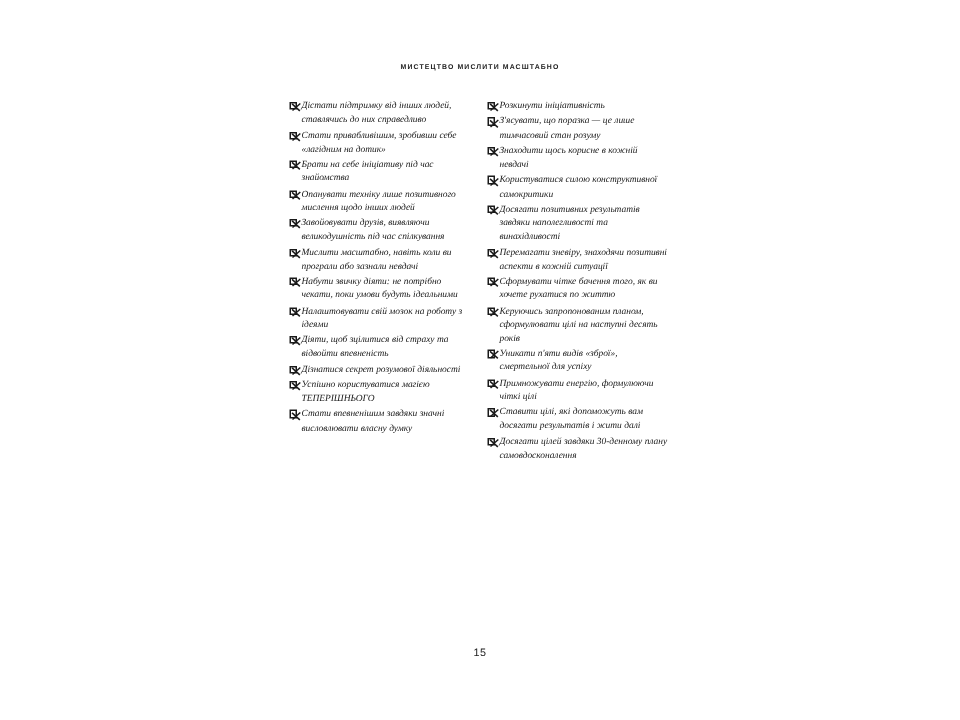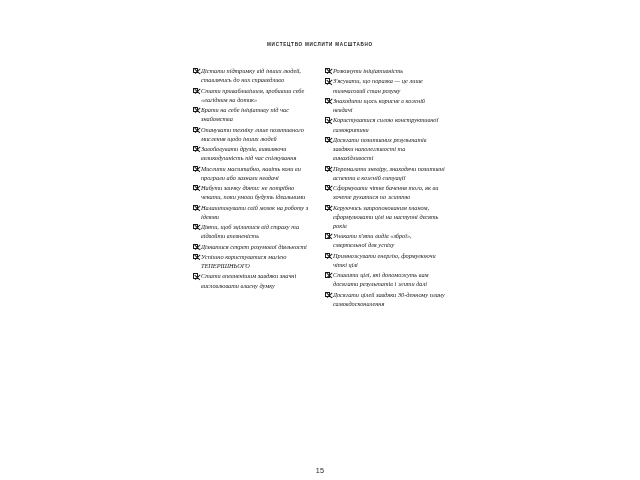--- a/index.html
+++ b/index.html
@@ -102,21 +102,20 @@
     position: absolute;
     left: 0;
     top: 430px;
     width: 640px;
     text-align: center;
     font-family: "Liberation Sans", "DejaVu Sans", sans-serif;
     font-size: 7.2px;
     font-weight: 400;
     color: #1a1a1a;
     letter-spacing: 0.3px;
-    margin-top: 36px;
   }
 </style>
 </head>
 <body>
 
 <div class="page">
 
   <div class="running-header">Мистецтво мислити масштабно</div>
 
   <div class="columns">

